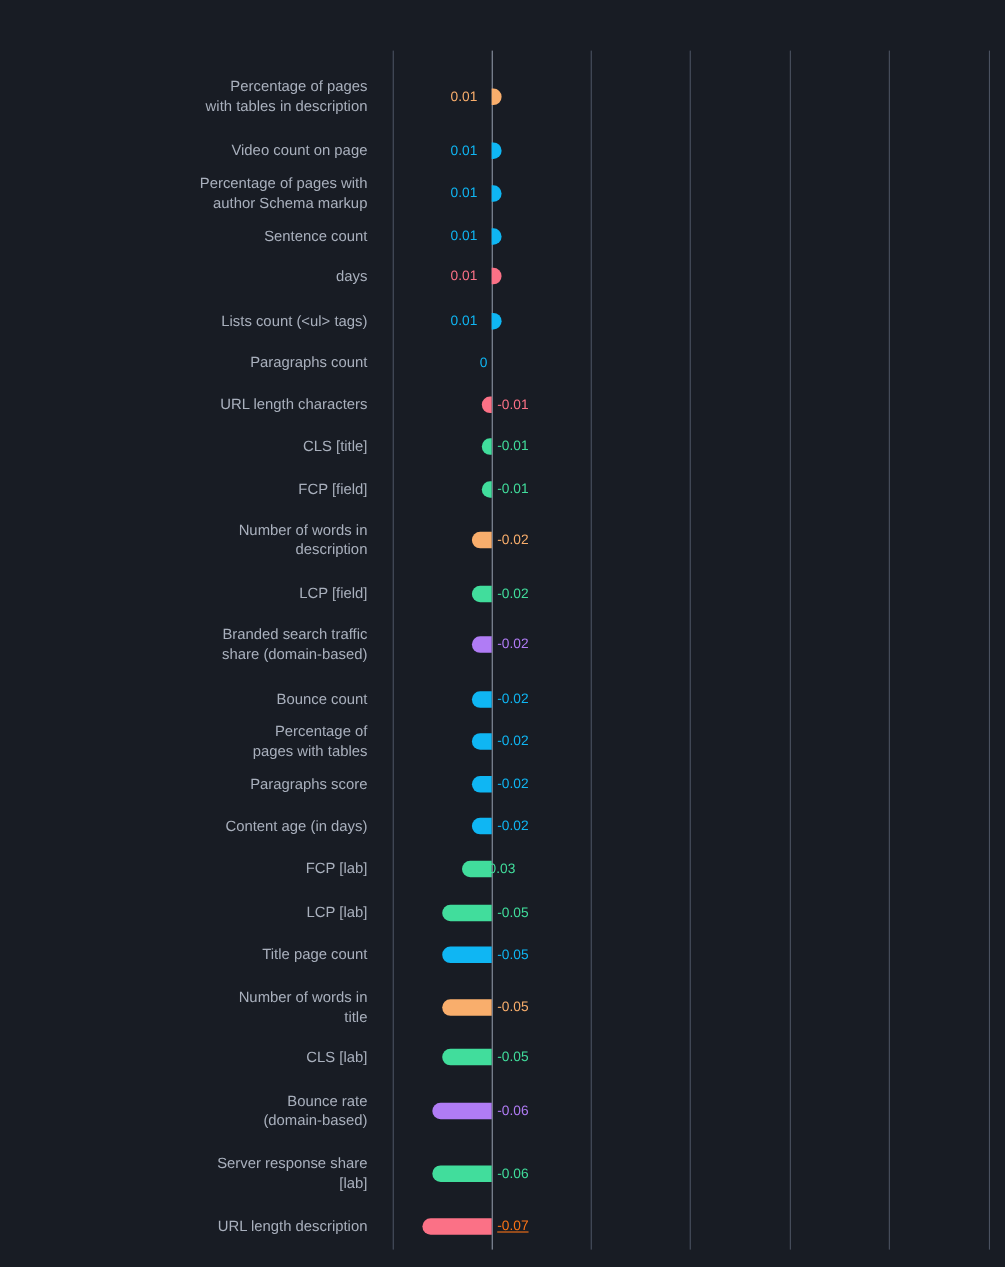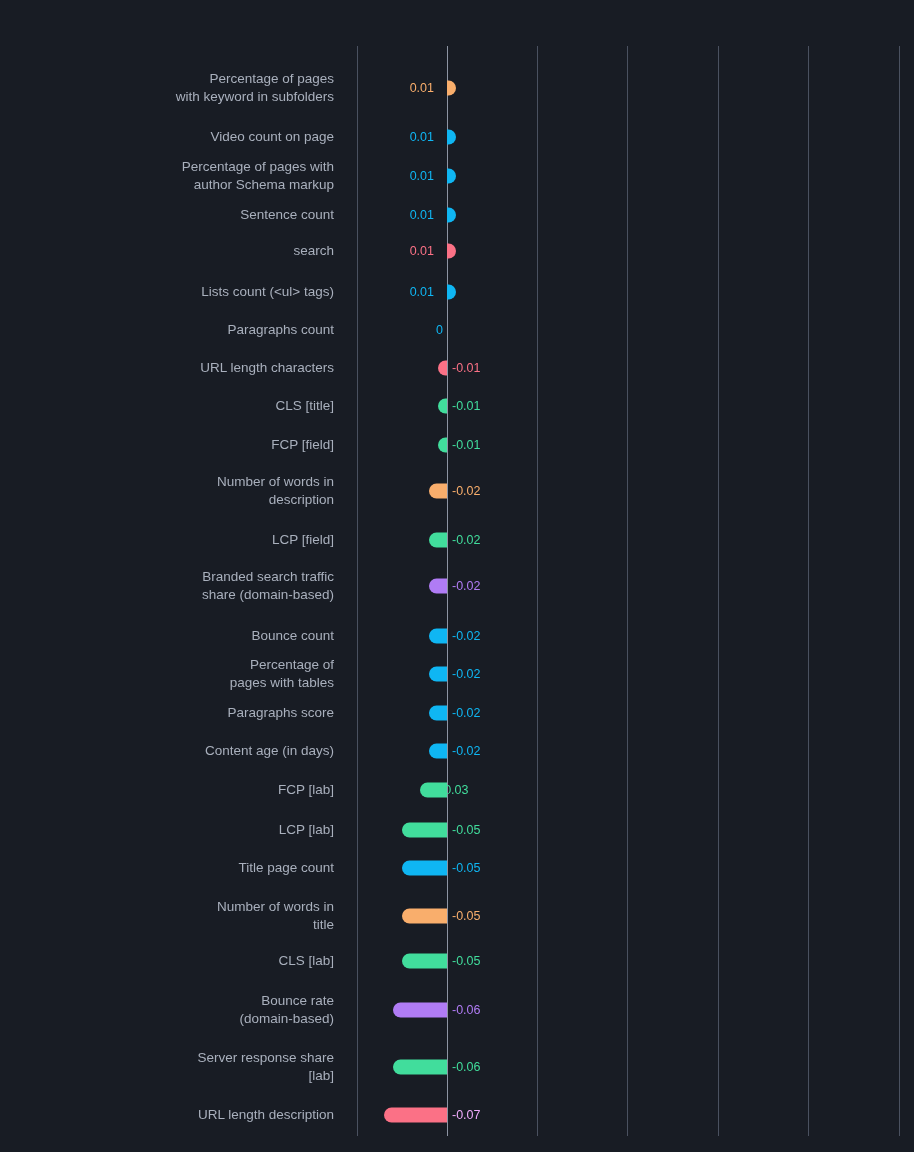--- a/index.html
+++ b/index.html
@@ -105,42 +105,42 @@
       <div class="gridline axis-zero" style="left: 447px; top: 46px; height: 1090px;"></div>
       <div class="gridline" style="left: 537px; top: 46px; height: 1090px;"></div>
       <div class="gridline" style="left: 627px; top: 46px; height: 1090px;"></div>
       <div class="gridline" style="left: 718px; top: 46px; height: 1090px;"></div>
       <div class="gridline" style="left: 808px; top: 46px; height: 1090px;"></div>
       <div class="gridline" style="left: 899px; top: 46px; height: 1090px;"></div>
     </div>
   <div id="plot">
       <div class="row" style="top: 88px;">
         <div class="row-label">Percentage of pages
-with keyword in subfolders</div>
+with tables in description</div>
         <div class="bar pos" style="background: rgb(249, 174, 108); width: 9px; left: 447px;"></div>
         <div class="value left-of-axis" style="color: rgb(249, 174, 108); right: 480px;">0.01</div>
       </div>
       <div class="row" style="top: 137px;">
         <div class="row-label">Video count on page</div>
         <div class="bar pos" style="background: rgb(15, 182, 243); width: 9px; left: 447px;"></div>
         <div class="value left-of-axis" style="color: rgb(15, 182, 243); right: 480px;">0.01</div>
       </div>
       <div class="row" style="top: 176px;">
         <div class="row-label">Percentage of pages with
 author Schema markup</div>
         <div class="bar pos" style="background: rgb(15, 182, 243); width: 9px; left: 447px;"></div>
         <div class="value left-of-axis" style="color: rgb(15, 182, 243); right: 480px;">0.01</div>
       </div>
       <div class="row" style="top: 215px;">
         <div class="row-label">Sentence count</div>
         <div class="bar pos" style="background: rgb(15, 182, 243); width: 9px; left: 447px;"></div>
         <div class="value left-of-axis" style="color: rgb(15, 182, 243); right: 480px;">0.01</div>
       </div>
       <div class="row" style="top: 251px;">
-        <div class="row-label">search</div>
+        <div class="row-label">days</div>
         <div class="bar pos" style="background: rgb(251, 113, 134); width: 9px; left: 447px;"></div>
         <div class="value left-of-axis" style="color: rgb(251, 113, 134); right: 480px;">0.01</div>
       </div>
       <div class="row" style="top: 292px;">
         <div class="row-label">Lists count (&lt;ul&gt; tags)</div>
         <div class="bar pos" style="background: rgb(15, 182, 243); width: 9px; left: 447px;"></div>
         <div class="value left-of-axis" style="color: rgb(15, 182, 243); right: 480px;">0.01</div>
       </div>
       <div class="row" style="top: 330px;">
         <div class="row-label">Paragraphs count</div>
@@ -233,16 +233,16 @@
       </div>
       <div class="row" style="top: 1067px;">
         <div class="row-label">Server response share
 [lab]</div>
         <div class="bar neg" style="background: rgb(65, 221, 156); width: 54px; left: 393px;"></div>
         <div class="value" style="color: rgb(65, 221, 156); left: 452px;">-0.06</div>
       </div>
       <div class="row" style="top: 1115px;">
         <div class="row-label">URL length description</div>
         <div class="bar neg" style="background: rgb(251, 113, 134); width: 63px; left: 384px;"></div>
-        <div class="value" style="color: #f0abfc; left: 452px;">-0.07</div>
+        <div class="value" style="color: #f97316; left: 452px; text-decoration: underline;">-0.07</div>
       </div>
     </div>
 </div>
 
 </body></html>

